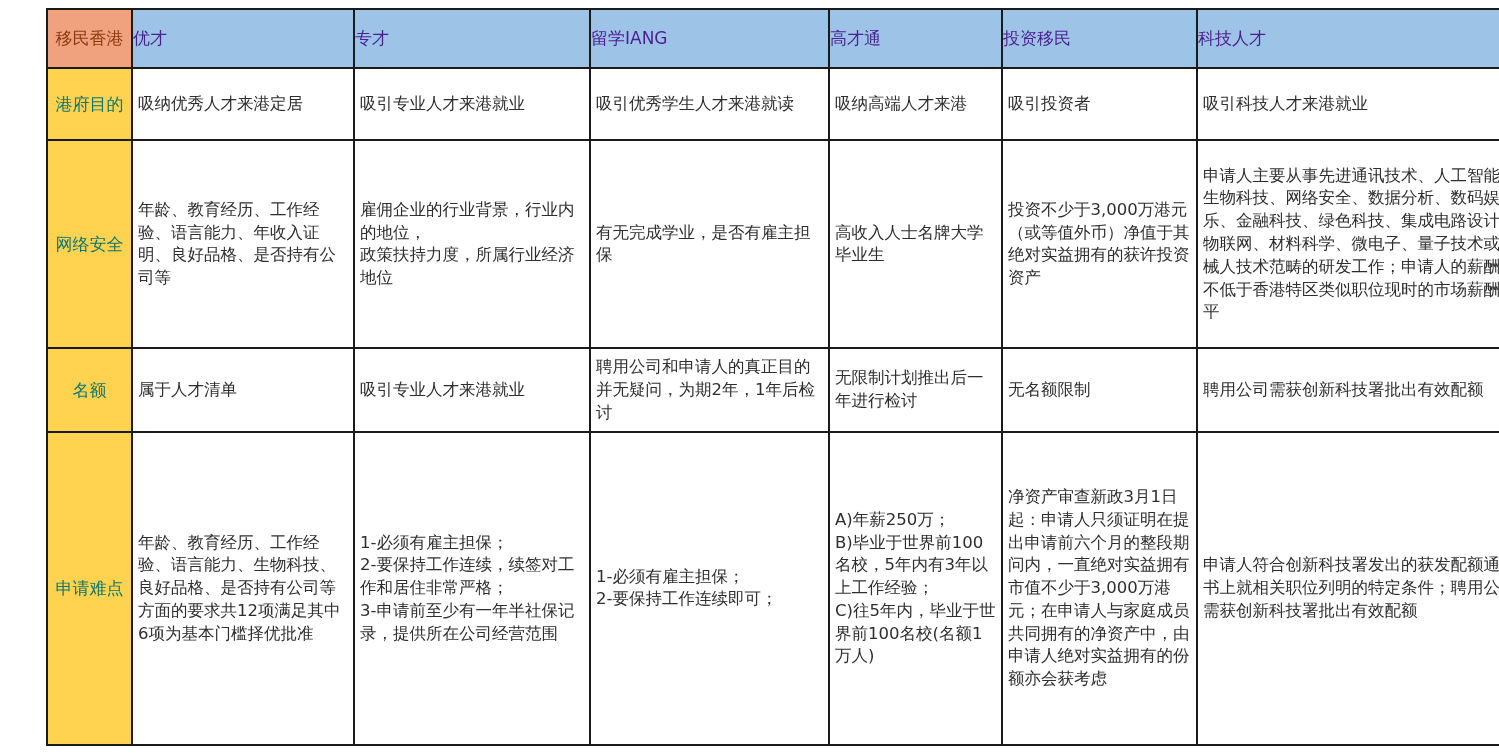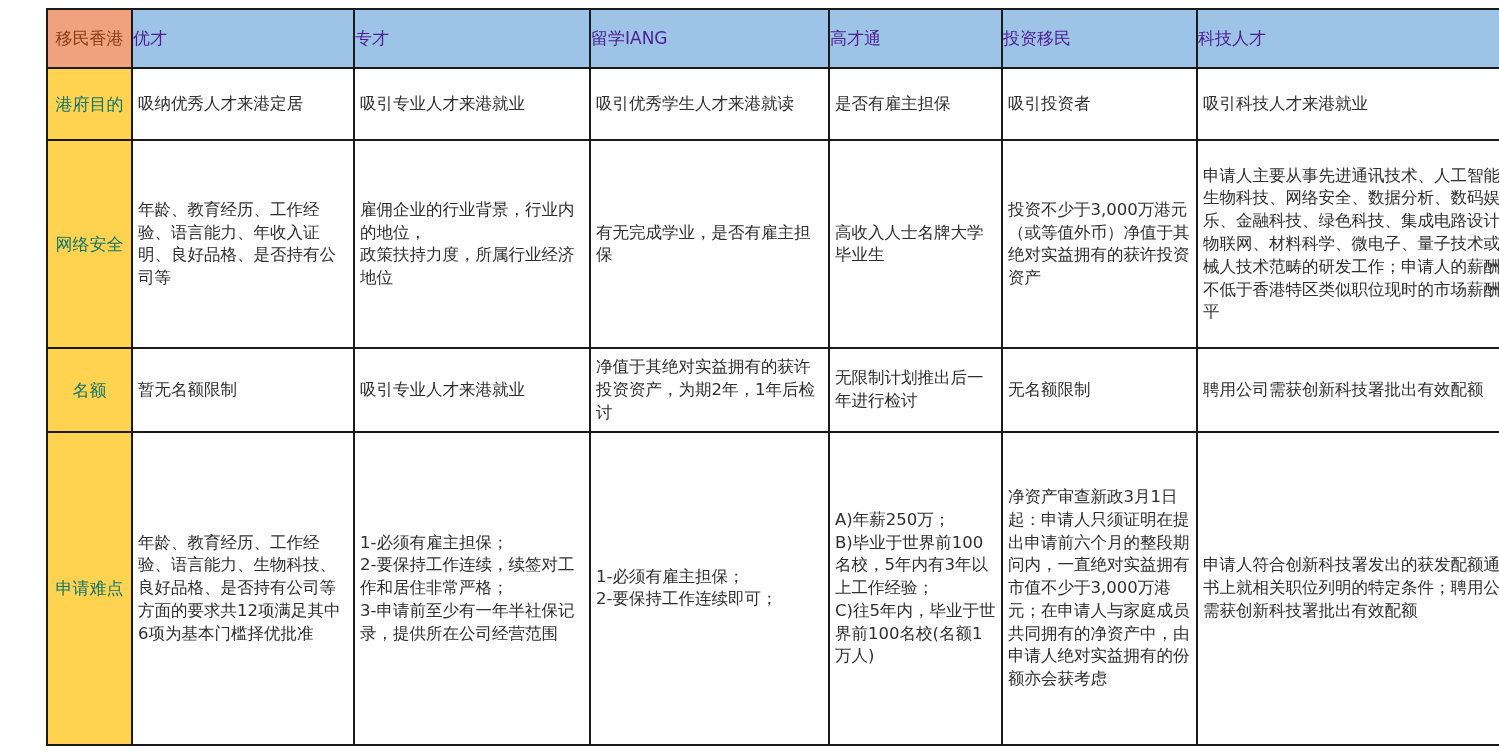--- a/index.html
+++ b/index.html
@@ -75,39 +75,39 @@
       <td class="colhead">留学IANG</td>
       <td class="colhead">高才通</td>
       <td class="colhead">投资移民</td>
       <td class="colhead">科技人才</td>
     </tr>
     <tr style="height:66px">
       <td class="rowhead">港府目的</td>
       <td class="cell">吸纳优秀人才来港定居</td>
       <td class="cell">吸引专业人才来港就业</td>
       <td class="cell">吸引优秀学生人才来港就读</td>
-      <td class="cell">是否有雇主担保</td>
+      <td class="cell">吸纳高端人才来港</td>
       <td class="cell">吸引投资者</td>
       <td class="cell">吸引科技人才来港就业</td>
     </tr>
     <tr style="height:190px">
       <td class="rowhead">网络安全</td>
       <td class="cell">年龄、教育经历、工作经验、语言能力、年收入证明、良好品格、是否持有公司等</td>
       <td class="cell">雇佣企业的行业背景，行业内的地位，
 政策扶持力度，所属行业经济 地位</td>
       <td class="cell">有无完成学业，是否有雇主担保</td>
       <td class="cell">高收入人士名牌大学毕业生</td>
       <td class="cell">投资不少于3,000万港元（或等值外币）净值于其绝对实益拥有的获许投资资产</td>
       <td class="cell">申请人主要从事先进通讯技术、人工智能、生物科技、网络安全、数据分析、数码娱乐、金融科技、绿色科技、集成电路设计、物联网、材料科学、微电子、量子技术或机械人技术范畴的研发工作；申请人的薪酬应不低于香港特区类似职位现时的市场薪酬水平</td>
     </tr>
     <tr style="height:69px">
       <td class="rowhead">名额</td>
-      <td class="cell">暂无名额限制</td>
+      <td class="cell">属于人才清单</td>
       <td class="cell">吸引专业人才来港就业</td>
-      <td class="cell">净值于其绝对实益拥有的获许投资资产，为期2年，1年后检讨</td>
+      <td class="cell">聘用公司和申请人的真正目的并无疑问，为期2年，1年后检讨</td>
       <td class="cell">无限制计划推出后一年进行检讨</td>
       <td class="cell">无名额限制</td>
       <td class="cell">聘用公司需获创新科技署批出有效配额</td>
     </tr>
     <tr style="height:286px">
       <td class="rowhead">申请难点</td>
       <td class="cell">年龄、教育经历、工作经验、语言能力、生物科技、良好品格、是否持有公司等方面的要求共12项满足其中6项为基本门槛择优批准</td>
       <td class="cell">1-必须有雇主担保；
 2-要保持工作连续，续签对工作和居住非常严格；
 3-申请前至少有一年半社保记录，提供所在公司经营范围</td>

